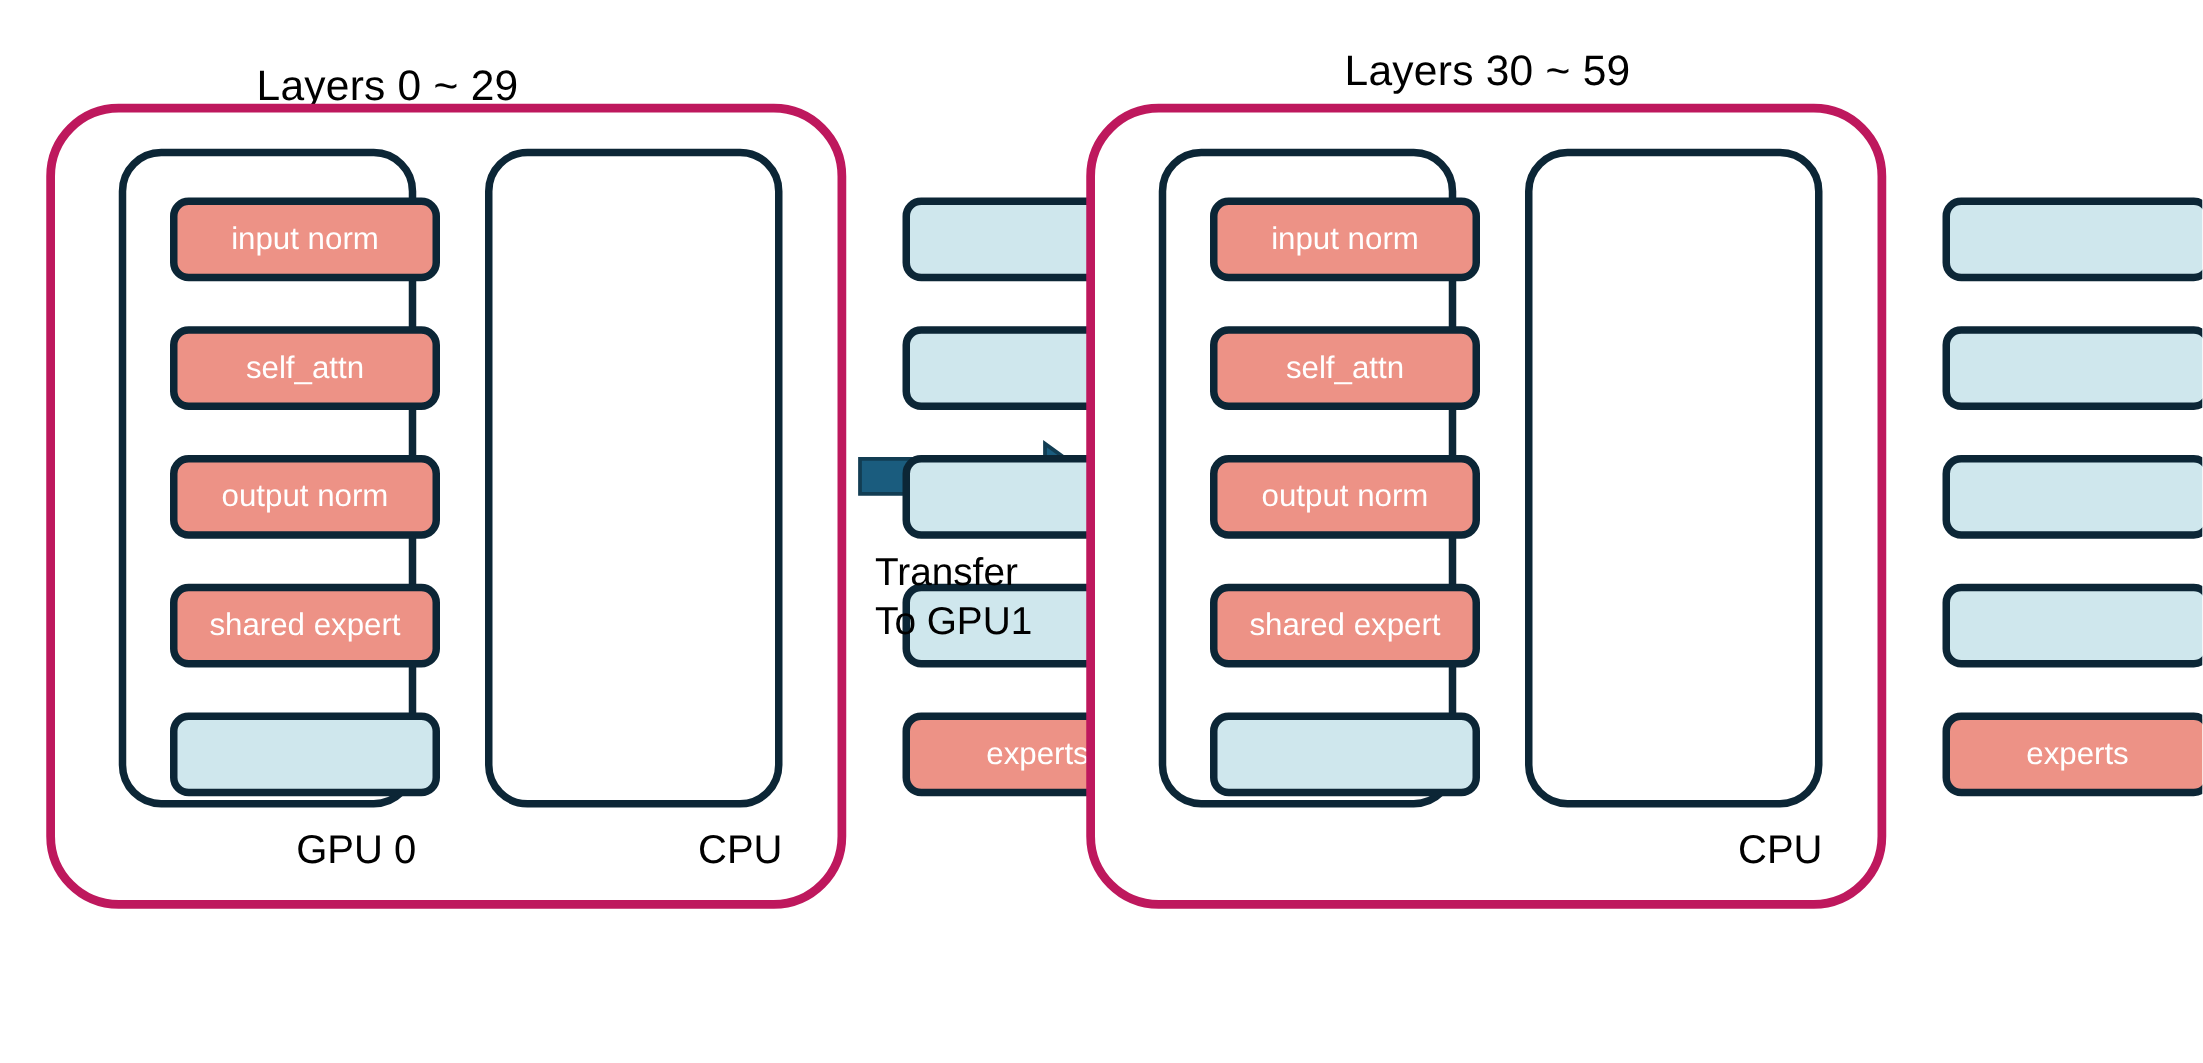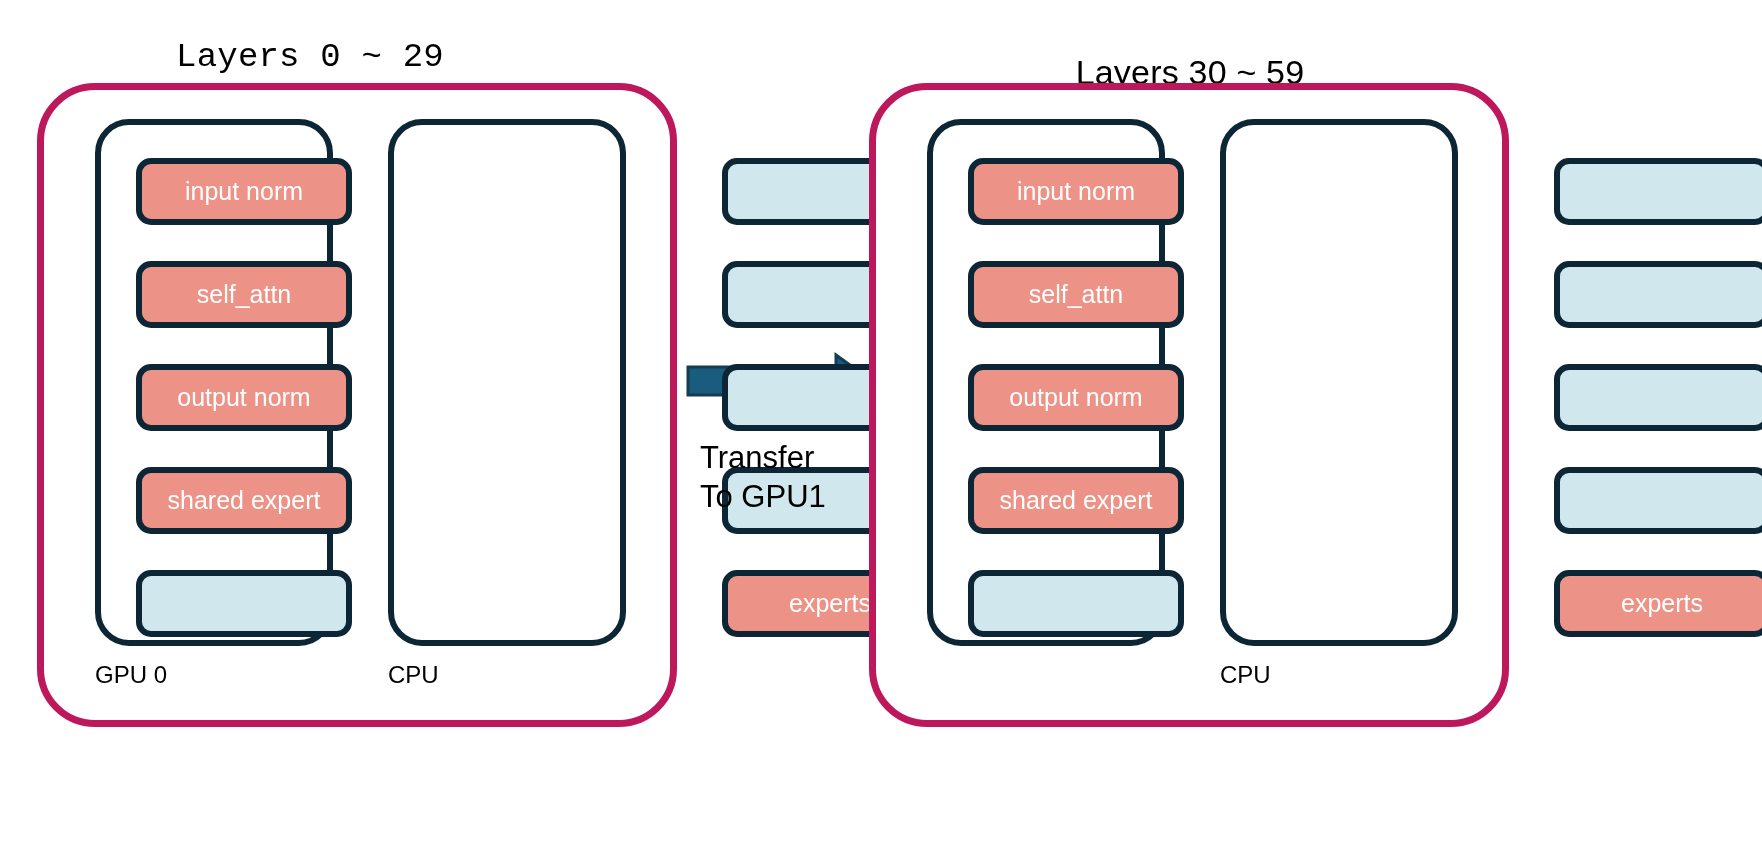--- a/index.html
+++ b/index.html
@@ -62,24 +62,24 @@
     font-size: 25px;
     color: #ffffff;
     white-space: nowrap;
   }
   .slot.active { background: #ED9286; }
   .slot.idle   { background: #CFE7ED; }
 
   
   .device-label {
     position: absolute;
-    font-size: 24px;
+    font-size: 32px;
     color: #000000;
     white-space: nowrap;
-    text-align: left;
+    text-align: right;
   }
 
   
   .transfer-label {
     position: absolute;
     font-size: 31px;
     color: #000000;
     line-height: 1.25;
     white-space: nowrap;
   }
@@ -127,21 +127,21 @@
       <line x1="1052" y1="213" x2="1052" y2="239" stroke="#000000" stroke-width="9" marker-end="url(#flowhead)"></line>
       <line x1="1052" y1="316" x2="1052" y2="342" stroke="#000000" stroke-width="9" marker-end="url(#flowhead)"></line>
       <line x1="1052" y1="419" x2="1052" y2="445" stroke="#000000" stroke-width="9" marker-end="url(#flowhead)"></line>
     </g>
 
     <g>
       <line x1="1141" y1="487" x2="1269" y2="578" stroke="#000000" stroke-width="6" marker-end="url(#flowhead2)"></line>
     </g>
   </svg>
 
-  <div class="group-title" style="left:130px; top:38px; width:360px;font-family:Liberation Mono, monospace;">Layers 0 ~ 29</div>
+  <div class="group-title" style="left:130px; top:50px; width:360px;">Layers 0 ~ 29</div>
 
   <div class="device" style="left:37px; top:83px; width:640px; height:644px;">
 
     <div class="column" style="left:51px; top:29px; width:238px; height:527px;">
       <div class="slot active" style="left:35px; top:33px;  width:216px; height:67px;">input norm</div>
       <div class="slot active" style="left:35px; top:136px; width:216px; height:67px;">self_attn</div>
       <div class="slot active" style="left:35px; top:239px; width:216px; height:67px;">output norm</div>
       <div class="slot active" style="left:35px; top:342px; width:216px; height:67px;">shared expert</div>
       <div class="slot idle" style="left:35px; top:445px; width:216px; height:67px;"></div>
     </div>
@@ -156,21 +156,21 @@
 
     <div class="device-label" style="left:51px; top:571px; width:238px;">GPU 0</div>
     <div class="device-label" style="left:344px; top:571px; width:238px;">CPU</div>
   </div>
 
   <div class="transfer-label" style="left:700px; top:401px;margin-top:38px;">
     <div>Transfer</div>
     <div>To GPU1</div>
   </div>
 
-  <div class="group-title" style="left:1010px; top:38px; width:360px;margin-top:15px;">Layers 30 ~ 59</div>
+  <div class="group-title" style="left:1010px; top:38px; width:360px;">Layers 30 ~ 59</div>
 
   <div class="device" style="left:869px; top:83px; width:640px; height:644px;">
 
     <div class="column" style="left:51px; top:29px; width:238px; height:527px;">
       <div class="slot active" style="left:35px; top:33px;  width:216px; height:67px;">input norm</div>
       <div class="slot active" style="left:35px; top:136px; width:216px; height:67px;">self_attn</div>
       <div class="slot active" style="left:35px; top:239px; width:216px; height:67px;">output norm</div>
       <div class="slot active" style="left:35px; top:342px; width:216px; height:67px;">shared expert</div>
       <div class="slot idle" style="left:35px; top:445px; width:216px; height:67px;"></div>
     </div>

